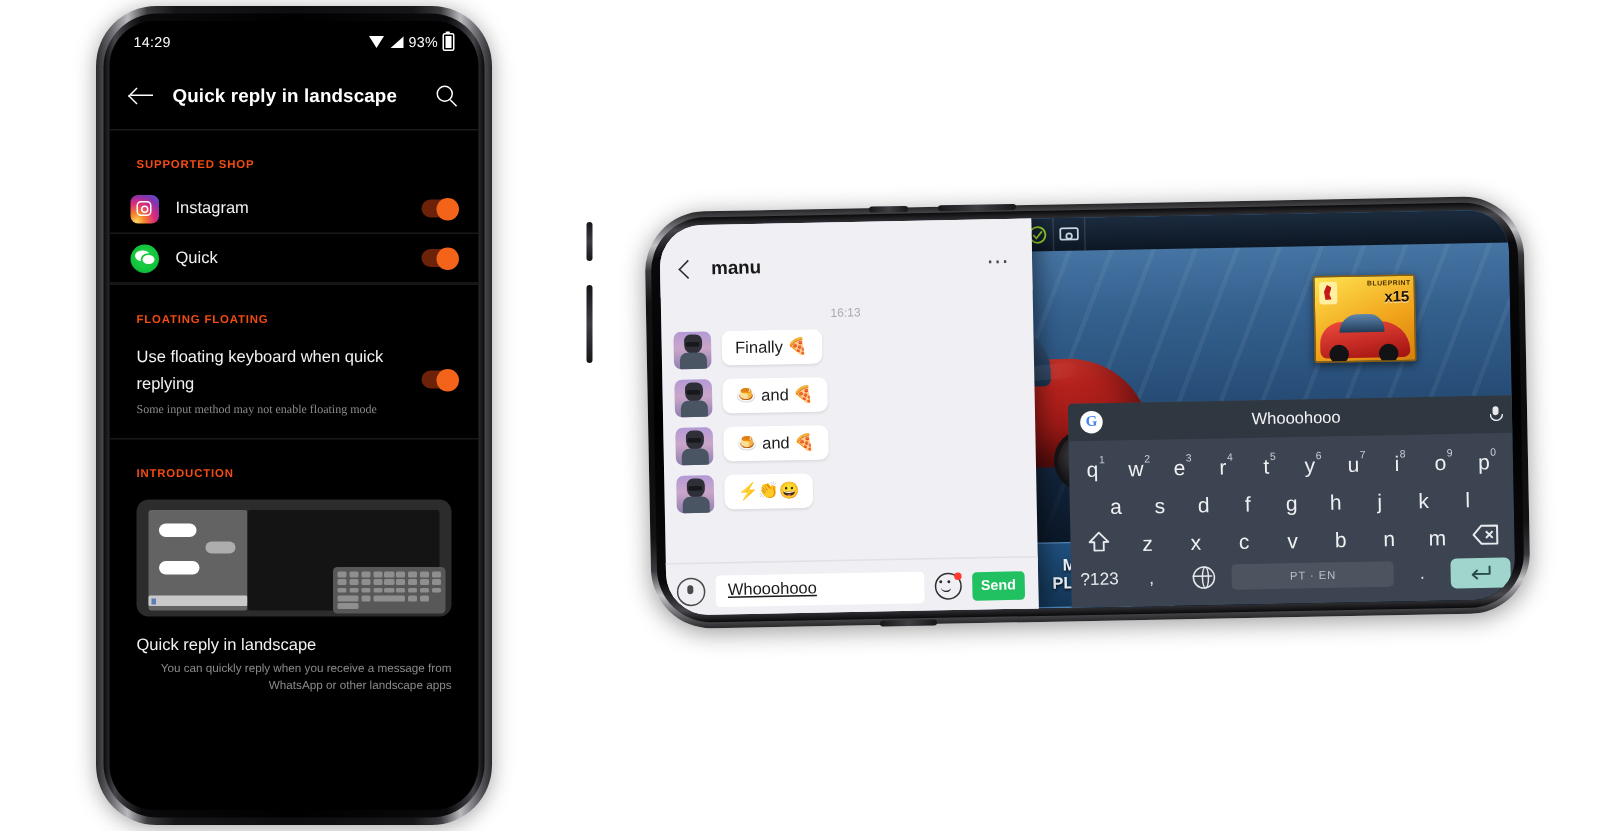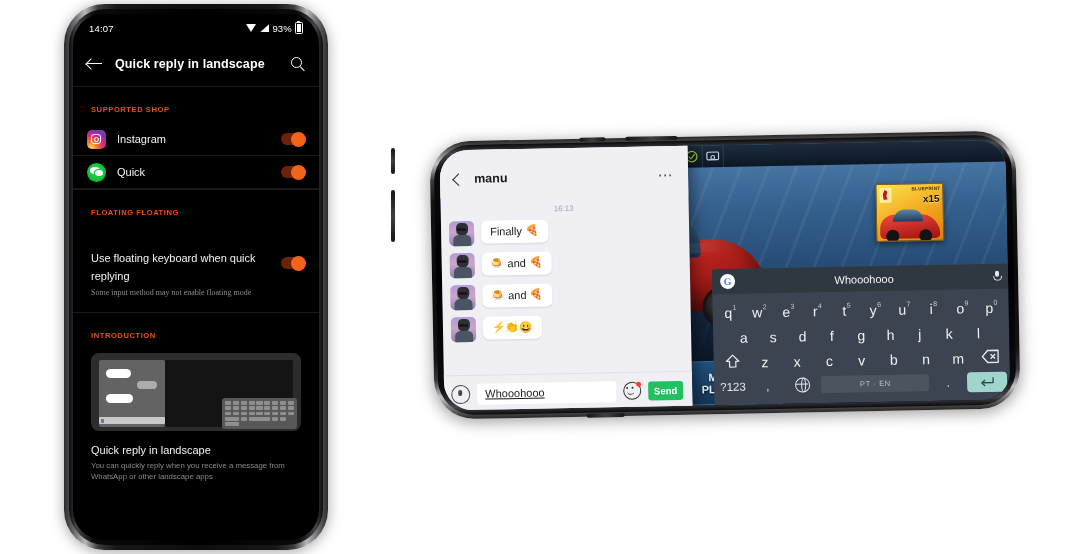--- a/index.html
+++ b/index.html
@@ -67,41 +67,41 @@
   .wa::after{content:"";position:absolute;left:7.3px;top:7.2px;width:4.4px;height:4.4px;
     border:1.5px solid #fff;border-radius:50% 50% 50% 0;}
   .rowlabel{color:#f2f2f2;font-size:11px;flex:1;}
   .switch{width:24px;height:12px;border-radius:7px;background:#6b2208;position:relative;flex:0 0 auto;}
   .switch::after{content:"";position:absolute;right:-1px;top:-1.5px;width:15px;height:15px;
     border-radius:50%;background:#f4631a;}
 
   .divider{height:1px;background:#191919;margin:0;}
 
   .bigrow{display:flex;align-items:center;padding:2px 14px 14px 18px;gap:10px;}
-  .bigrow .txt{flex:1;margin-top:20px;}
+  .bigrow .txt{flex:1;}
   .bigrow .t1{color:#f2f2f2;font-size:11px;line-height:14px;}
   .bigrow .t2{color:#8a8a8a;font-size:8px;line-height:11px;margin-top:3px;font-family:Liberation Serif, serif;}
 
   .introcard{margin:4px 18px 0 18px;}
   .illus{width:100%;height:78px;background:#2c2c2c;border-radius:8px;position:relative;overflow:hidden;}
   .ill-left{position:absolute;left:8px;top:7px;width:66px;bottom:4px;background:#636363;border-radius:2px;}
   .ill-bub{position:absolute;background:#fff;border-radius:5px;}
   .ill-bub.b1{left:15px;top:16px;width:25px;height:9px;}
   .ill-bub.b2{left:15px;top:41px;width:27px;height:9px;}
   .ill-bub.g{position:absolute;left:46px;top:28px;width:20px;height:8px;background:#adadad;border-radius:5px;}
   .ill-input{position:absolute;left:8px;bottom:7px;width:66px;height:7px;background:#c9c9c9;border-radius:1px;}
   .ill-input::before{content:"";position:absolute;left:2px;top:1.5px;width:3px;height:4px;background:#5b7fb5;}
   .ill-dark{position:absolute;left:74px;top:7px;right:8px;bottom:4px;background:#141414;border-radius:2px;}
   .ill-kb{position:absolute;right:4px;bottom:2px;width:75px;height:31px;background:#585858;border-radius:3px;
     display:grid;grid-template-columns:repeat(9,1fr);grid-auto-rows:1fr;gap:1.6px;padding:3px;box-sizing:border-box;}
   .ill-kb i{background:#8f8f8f;border-radius:1px;display:block;}
   .ill-kb i.w3{grid-column:span 3;}
   .ill-kb i.w2{grid-column:span 2;}
   .intro-t{color:#f2f2f2;font-size:11px;margin-top:13px;}
-  .intro-d{color:#8a8a8a;font-size:7.8px;line-height:10.5px;margin-top:5px;}
+  .intro-d{color:#8a8a8a;font-size:7.8px;line-height:10.5px;margin-top:5px;text-align:right;}
 
   
   #phone-landscape{position:absolute;left:432px;top:136px;width:586px;height:278px;
     transform:rotate(-1.1deg);}
   .l-outer{position:absolute;inset:0;border-radius:40px;
     background:linear-gradient(180deg,#28282b 0%,#757579 4%,#c3c3c6 8%,#3a3a3e 14%,#131315 22%,#0b0b0d 50%,#131315 78%,#3a3a3e 86%,#c3c3c6 92%,#757579 96%,#28282b 100%);
     box-shadow:0 3px 16px rgba(0,0,0,.4);}
   .l-mid{position:absolute;left:4px;top:4px;right:4px;bottom:4px;border-radius:36px;
     background:linear-gradient(180deg,#0a0a0c,#47474c 3%,#0a0a0c 10%,#000 50%,#0a0a0c 90%,#47474c 97%,#0a0a0c);}
   .l-screen{position:absolute;left:10px;top:9px;right:10px;bottom:9px;border-radius:28px;
@@ -265,21 +265,21 @@
 <div id="phone-portrait">
   <div class="p-outer"></div>
   <div class="p-mid"></div>
   <div class="p-btn l1"></div>
   <div class="p-btn r1"></div>
   <div class="p-btn r2"></div>
 
   <div class="p-screen">
 
     <div class="statusbar">
-      <span>14:07</span>
+      <span>14:29</span>
       <span class="sb-right">
         <span class="ico-wifi"></span>
         <span class="ico-sig"></span>
         <span>93%</span>
         <span class="ico-batt"></span>
       </span>
     </div>
 
     <div class="appbar">
       <span class="back-arrow"></span>

